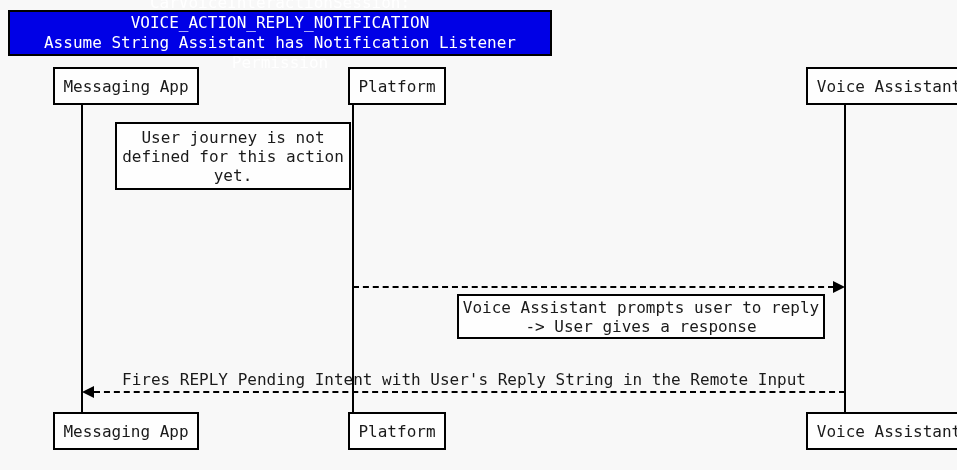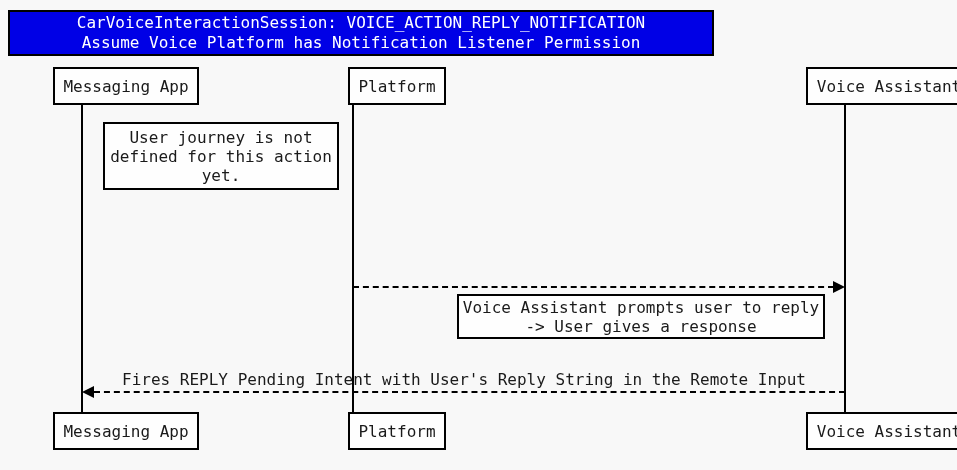--- a/index.html
+++ b/index.html
@@ -20,21 +20,21 @@
     position: relative;
     width: 957px;
     height: 470px;
     background: var(--canvas-bg);
     color: var(--text);
     overflow: hidden;
   }
   .title-box {
     position: absolute;
     left: 8px; top: 10px;
-    width: 706px; height: 46px;
+    width: 544px; height: 46px;
     background: var(--title-bg);
     border: 2px solid var(--line);
     color: var(--title-text);
     font-size: 16px;
     line-height: 20px;
     text-align: center;
     display: flex;
     flex-direction: column;
     justify-content: center;
   }
@@ -102,34 +102,34 @@
 <body>
 
 <div class="canvas">
 
   <div class="lifeline" style="left:81px;"></div>
   <div class="lifeline" style="left:352px;"></div>
   <div class="lifeline" style="left:844px;"></div>
 
   <div class="title-box">
     <div>CarVoiceInteractionSession: VOICE_ACTION_REPLY_NOTIFICATION</div>
-    <div>Assume Voice Platform has Notification Listener Permission</div>
+    <div>Assume String Assistant has Notification Listener Permission</div>
   </div>
 
   <div class="pbox" style="left:9px;top:67px;width:146px;">
     <span>Messaging App</span>
   </div>
   <div class="pbox" style="left:304px;top:67px;width:98px;">
     <span>Platform</span>
   </div>
   <div class="pbox" style="left:762px;top:67px;width:166px;">
     <span>Voice Assistant</span>
   </div>
 
-  <div class="note" style="left:103px;top:122px;width:236px;height:68px;">
+  <div class="note" style="left:115px;top:122px;width:236px;height:68px;">
     <span>User journey is not
 defined for this action
 yet.</span>
   </div>
 
 
   <div class="arrow-line" style="left:353px;top:286px;width:481px;"></div>
   <div class="arrow-head-right" style="left:833px;top:281px;"></div>
 
   <div class="note" style="left:457px;top:294px;width:368px;height:45px;">

